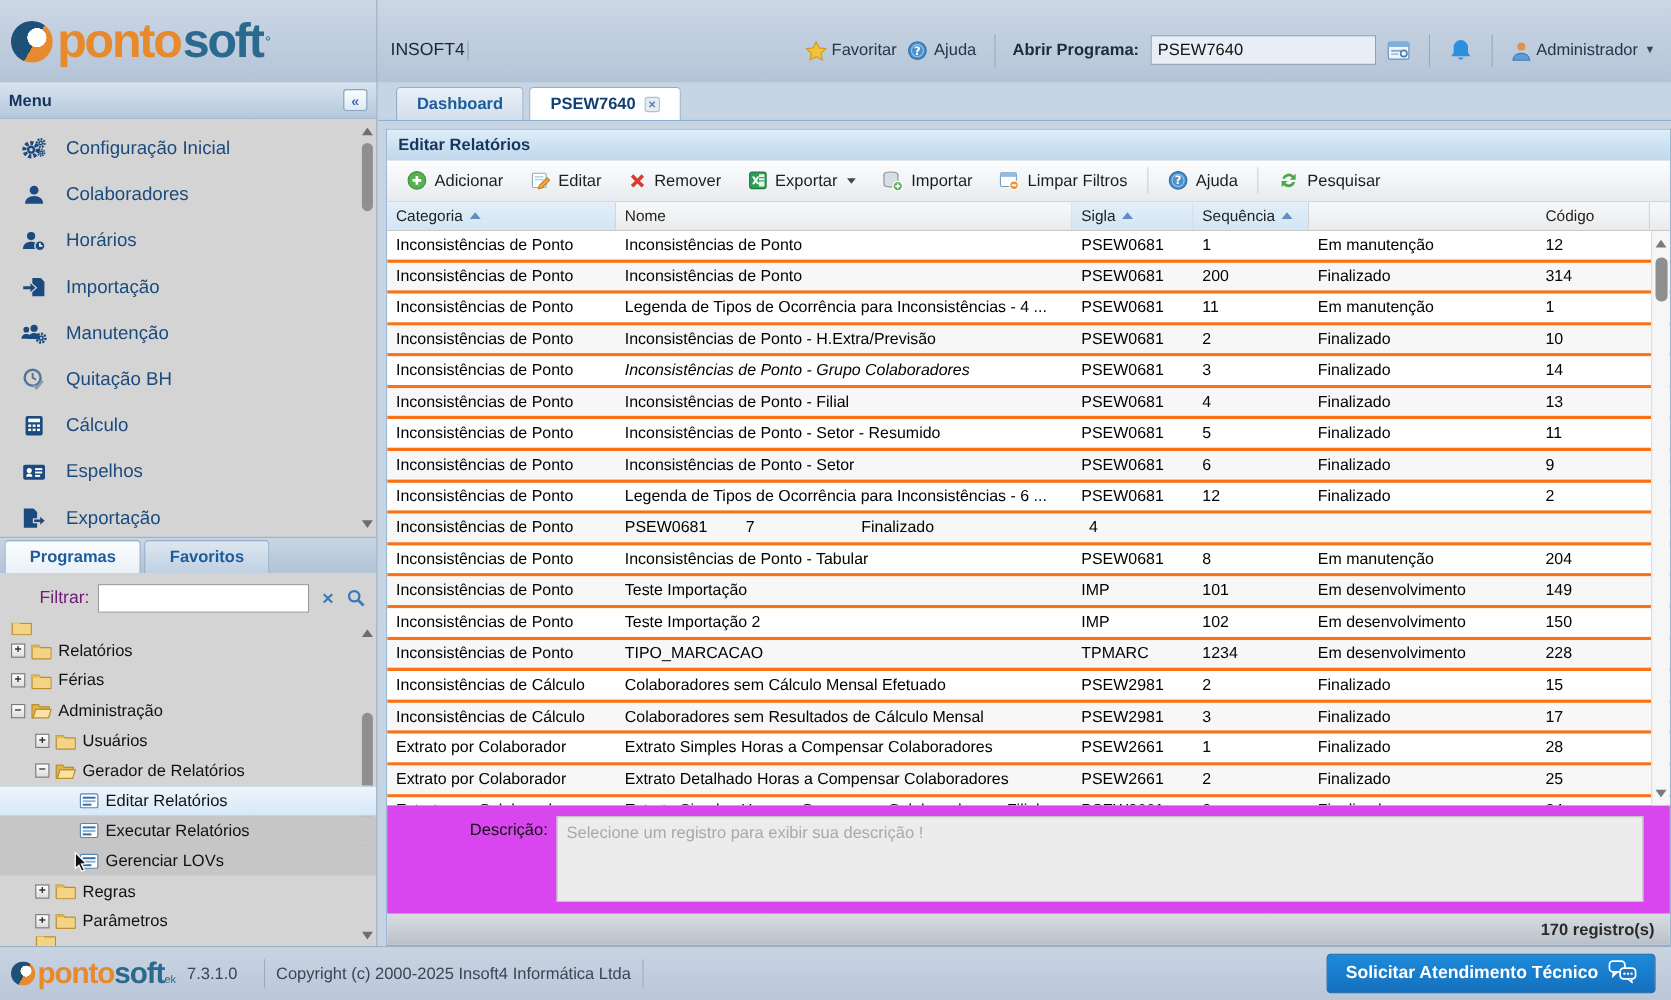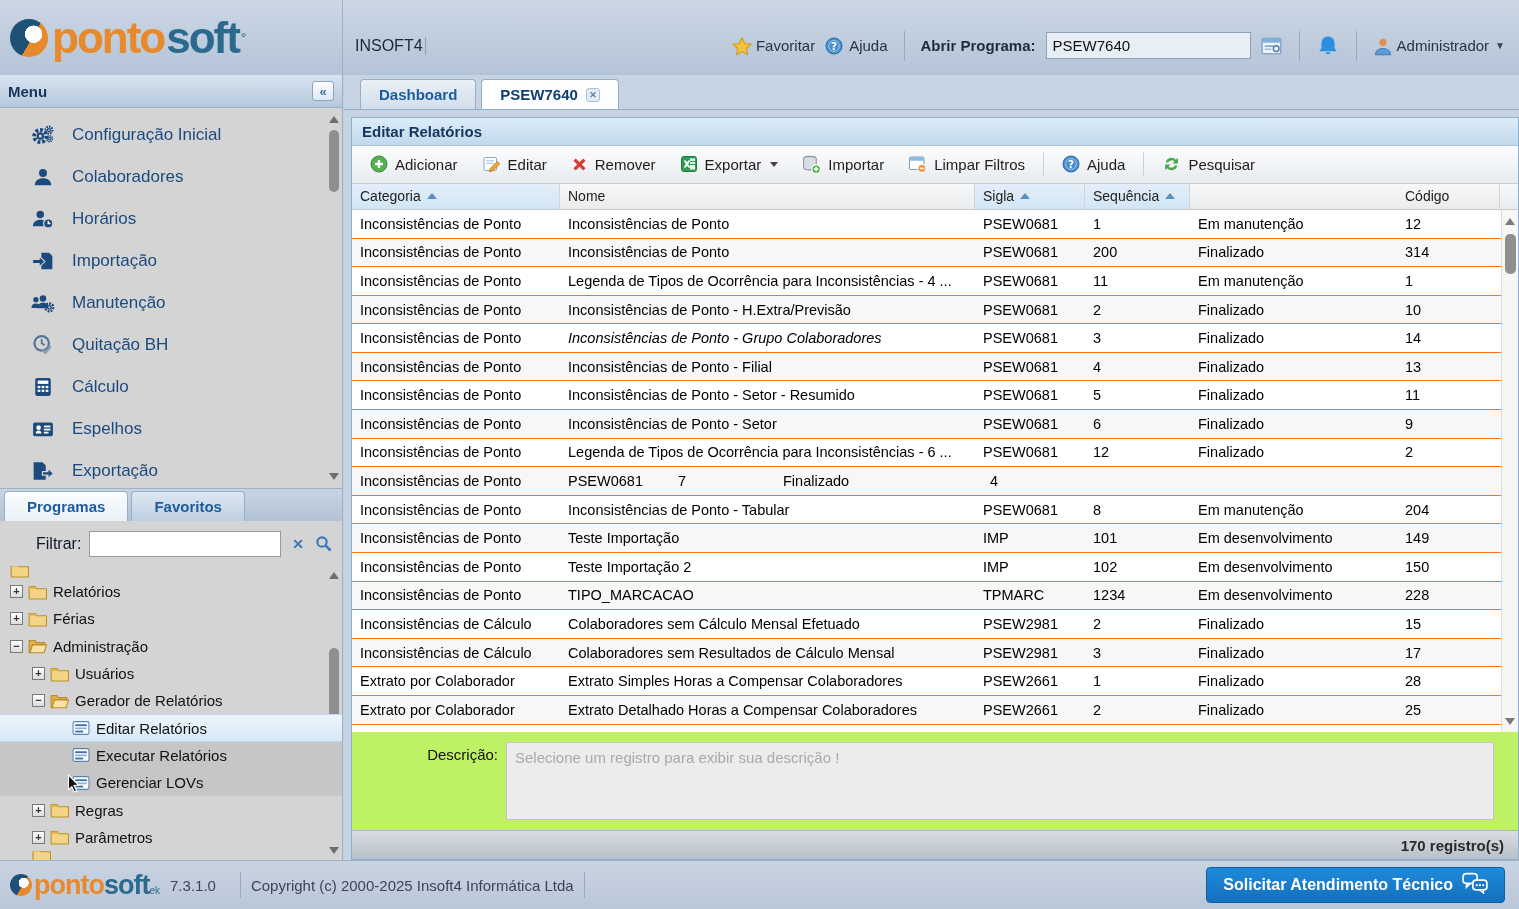--- a/index.html
+++ b/index.html
@@ -32,36 +32,36 @@
 
   
   .sidebar { position:absolute; left:0; top:75px; width:343px; height:785px; background:#d4d4d4; border-right:1px solid #9fb0c4; }
   .menu-header { height:33px; background:linear-gradient(#d8e4f0,#b5c8dc); border-bottom:1px solid #9db4cc;
                  display:flex; align-items:center; padding:0 8px; }
   .menu-title { font-size:15px; font-weight:bold; color:#17355c; }
   .collapse-btn { margin-left:auto; width:22px; height:20px; border:1px solid #8aa3bf; border-radius:3px;
                   background:linear-gradient(#fdfeff,#dce8f3); color:#3b6ea3; font-size:13px; font-weight:bold;
                   display:flex; align-items:center; justify-content:center; cursor:pointer; }
   .menu-list { position:relative; height:380px; overflow:hidden; padding-top:6px; }
-  .menu-item { height:42px; display:flex; align-items:center; gap:14px; padding-left:28px; cursor:pointer; }
+  .menu-item { height:42px; display:flex; align-items:center; gap:14px; padding-left:16px; cursor:pointer; }
   .menu-item .mi-icon { width:30px; display:flex; justify-content:center; color:#1b4a7e; }
   .menu-item .mi-label { font-size:17px; color:#1b4a7e; }
   .vscroll { position:absolute; right:2px; width:12px; }
   .vthumb { position:absolute; left:1px; width:10px; background:#8f8f8f; border-radius:5px; }
   .varrow { position:absolute; left:1px; width:0; height:0; border-left:5px solid transparent; border-right:5px solid transparent; }
   .varrow.up { border-bottom:7px solid #6e6e6e; }
   .varrow.down { border-top:7px solid #6e6e6e; }
 
   .side-tabs { height:33px; background:linear-gradient(#c8d5e3,#b2c3d6); display:flex; align-items:flex-end; padding:3px 0 0 4px; gap:3px; border-top:1px solid #9fb0c4;}
   .side-tab { height:30px; padding:0 22px; display:flex; align-items:center; font-size:15px; font-weight:bold; color:#1c5c9c;
               border:1px solid #93aec9; border-bottom:none; border-radius:4px 4px 0 0;
               background:linear-gradient(#dde7f1,#bfd0e2); cursor:pointer; }
   .side-tab.active { background:linear-gradient(#fbfdfe,#e9f0f7);justify-content:center; }
   .filter-row { height:45px; display:flex; align-items:center; padding:0 10px 0 36px; gap:8px; background:#d4d4d4; }
-  .filter-label { font-size:16px; color:#0f172a; }
+  .filter-label { font-size:16px; color:#701a75; }
   .filter-input { flex:1; height:26px; border:1px solid #9a9a9a; background:#fff; }
   .filter-clear { color:#3a78b8; font-size:14px; font-weight:bold; cursor:pointer; padding:0 3px; }
   .filter-search { cursor:pointer; display:flex; }
 
   .tree { position:relative; height:294px; overflow:hidden; }
   .tree-row { height:27.3px; display:flex; align-items:center; font-size:15px; color:#111; position:relative; }
   .tree-row.shaded { background:#c6c6c6; }
   .tree-row.selected { background:linear-gradient(#eef5fc,#d6e8f8); border-top:1px solid #bcd8f0; border-bottom:1px solid #bcd8f0; }
   .expander { width:13px; height:13px; border:1px solid #7a7a7a; background:linear-gradient(#ffffff,#dcdcdc);
               font-size:11px; line-height:11px; font-weight:bold; color:#333; text-align:center; margin-right:5px; flex:0 0 13px; cursor:pointer; }
@@ -85,30 +85,30 @@
              display:flex; align-items:center; padding:0 8px; gap:4px; }
   .tool-btn { display:flex; align-items:center; gap:7px; font-size:15px; color:#1d1d1d; padding:4px 10px; border-radius:3px; cursor:pointer; }
   .tool-sep { width:1px; height:24px; background:#c9d2da; margin:0 4px; }
   .tool-caret { width:0;height:0;border-left:4px solid transparent;border-right:4px solid transparent;border-top:5px solid #444; margin-left:2px;}
 
   .grid-header { height:26px; display:flex; background:linear-gradient(#f7f8f9,#e9ebed); border-bottom:1px solid #c9c9c9; }
   .gh-cell { display:flex; align-items:center; gap:6px; padding:0 8px; font-size:14px; color:#222; border-right:1px solid #d5d5d5; cursor:pointer; }
   .gh-cell.sorted { background:linear-gradient(#e3eff9,#d2e5f5); }
   .sort-arrow { width:0;height:0;border-left:5px solid transparent;border-right:5px solid transparent;border-bottom:6px solid #5f8fc0; }
   .grid-body { position:relative; height:523px; overflow:hidden; }
-  .grid-row { display:flex; height:28.6px; border-bottom:1px solid #f97316; background:#fff; cursor:pointer; }
+  .grid-row { display:flex; height:28.6px; border-bottom:3px solid #f97316; background:#fff; cursor:pointer; }
   .grid-row:nth-child(even) { background:#f7f7f7; }
   .gcell { padding:0 8px; font-size:14.5px; color:#000; display:flex; align-items:center; white-space:nowrap; overflow:hidden; }
   .grid-vscroll { position:absolute; top:0; right:0; width:17px; height:523px; background:#f6f6f6; border-left:1px solid #ddd; }
   .grid-vscroll .thumb { position:absolute; left:3px; width:11px; height:40px; top:24px; background:#8f8f8f; border-radius:5px; }
   .garrow { position:absolute; left:3px; width:0; height:0; border-left:5px solid transparent; border-right:5px solid transparent; }
   .garrow.up { top:8px; border-bottom:7px solid #7a7a7a; }
   .garrow.down { bottom:8px; border-top:7px solid #7a7a7a; }
 
-  .desc-row { height:98px; background:#bef264; display:flex; padding:10px 24px 10px 0; }
+  .desc-row { height:98px; background:#d946ef; display:flex; padding:10px 24px 10px 0; }
   .desc-label { width:154px; text-align:right; padding:4px 8px 0 0; font-size:15px; color:#111; }
   .desc-box { flex:1; background:#ececec; border:1px solid #c4c4c4; resize:none; font-family:"Liberation Sans",sans-serif;
               font-size:15px; color:#333; padding:6px 8px; }
   .desc-box::placeholder { color:#a9a9a9; opacity:1; }
   .statusbar { height:29px; margin-top:auto; background:linear-gradient(#d9dde2,#b9c0c9); border-top:1px solid #aab2bc;
                display:flex; align-items:center; justify-content:flex-end; padding:0 14px; font-size:15px; font-weight:bold; color:#2a2a2a; }
 
   
   .footer { position:absolute; left:0; top:860px; width:1519px; height:49px; background:linear-gradient(#c9d4e2,#bac7d8);
             border-top:1px solid #9fb0c4; display:flex; align-items:center; padding:0 10px; }

